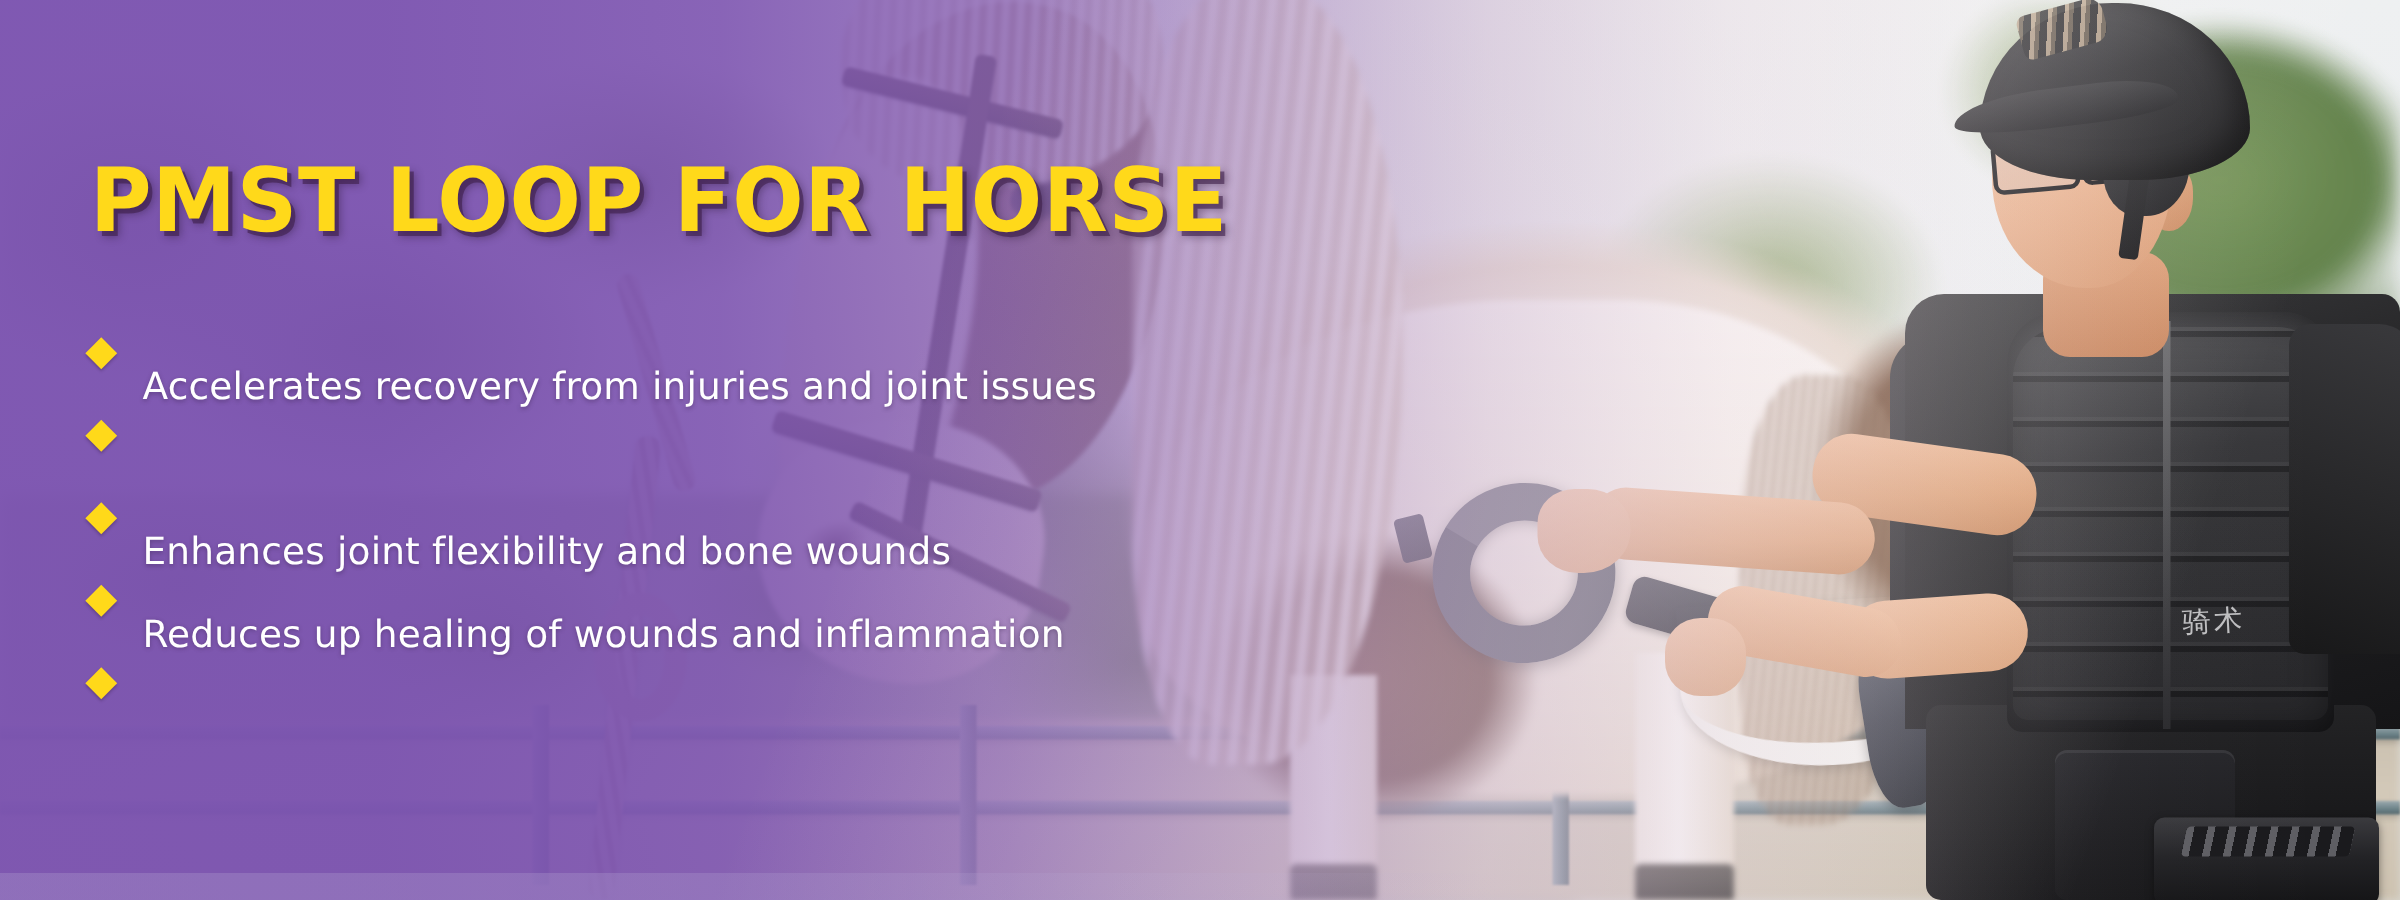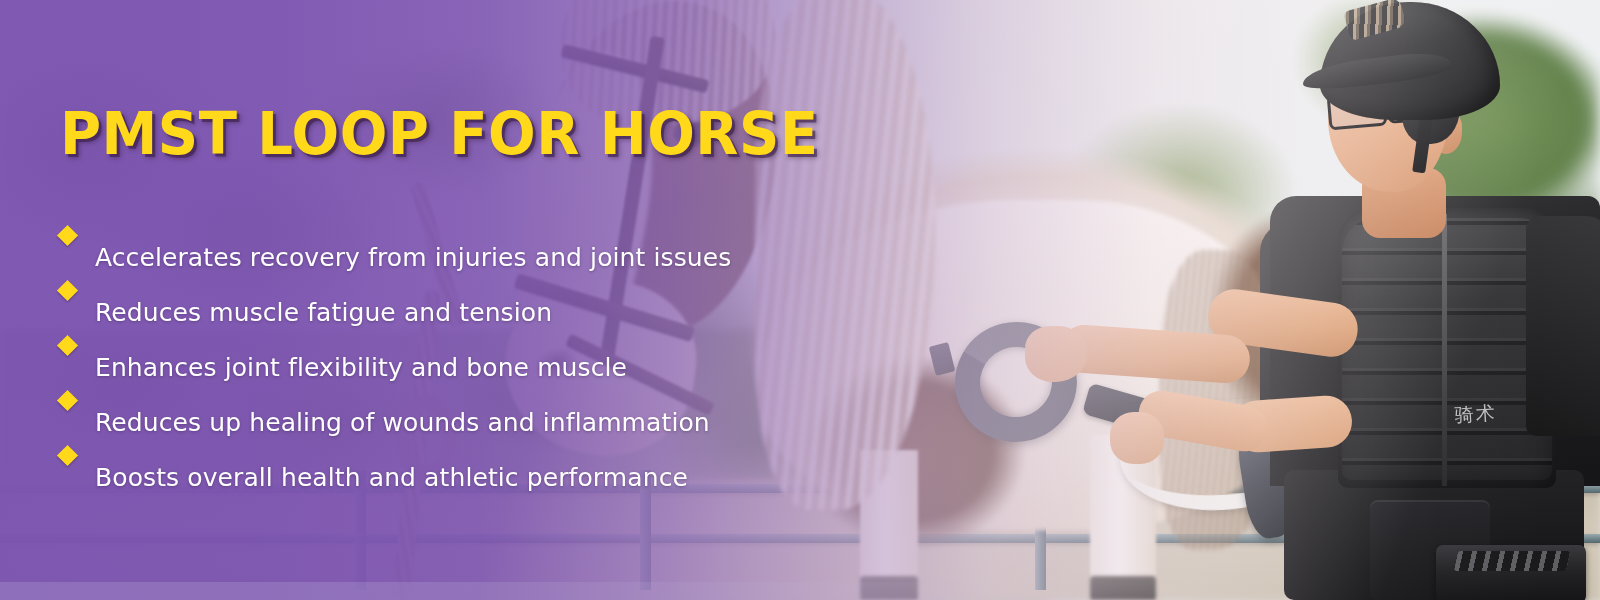--- a/index.html
+++ b/index.html
@@ -622,30 +622,28 @@
   <div class="content">
     <div class="title">PMST LOOP FOR HORSE</div>
 
     <div class="bullets">
       <div class="bullet-row">
         <div class="bullet-diamond"></div>
         <div class="bullet-text">Accelerates recovery from injuries and joint issues</div>
       </div>
       <div class="bullet-row">
         <div class="bullet-diamond"></div>
-        <div class="bullet-text">Reduces muscle fatigue and tension</div>
       </div>
       <div class="bullet-row">
         <div class="bullet-diamond"></div>
-        <div class="bullet-text">Enhances joint flexibility and bone muscle</div>
+        <div class="bullet-text">Enhances joint flexibility and bone wounds</div>
       </div>
       <div class="bullet-row">
         <div class="bullet-diamond"></div>
         <div class="bullet-text">Reduces up healing of wounds and inflammation</div>
       </div>
       <div class="bullet-row">
         <div class="bullet-diamond"></div>
-        <div class="bullet-text">Boosts overall health and athletic performance</div>
       </div>
     </div>
   </div>
 
 </div>
 
 </body></html>

